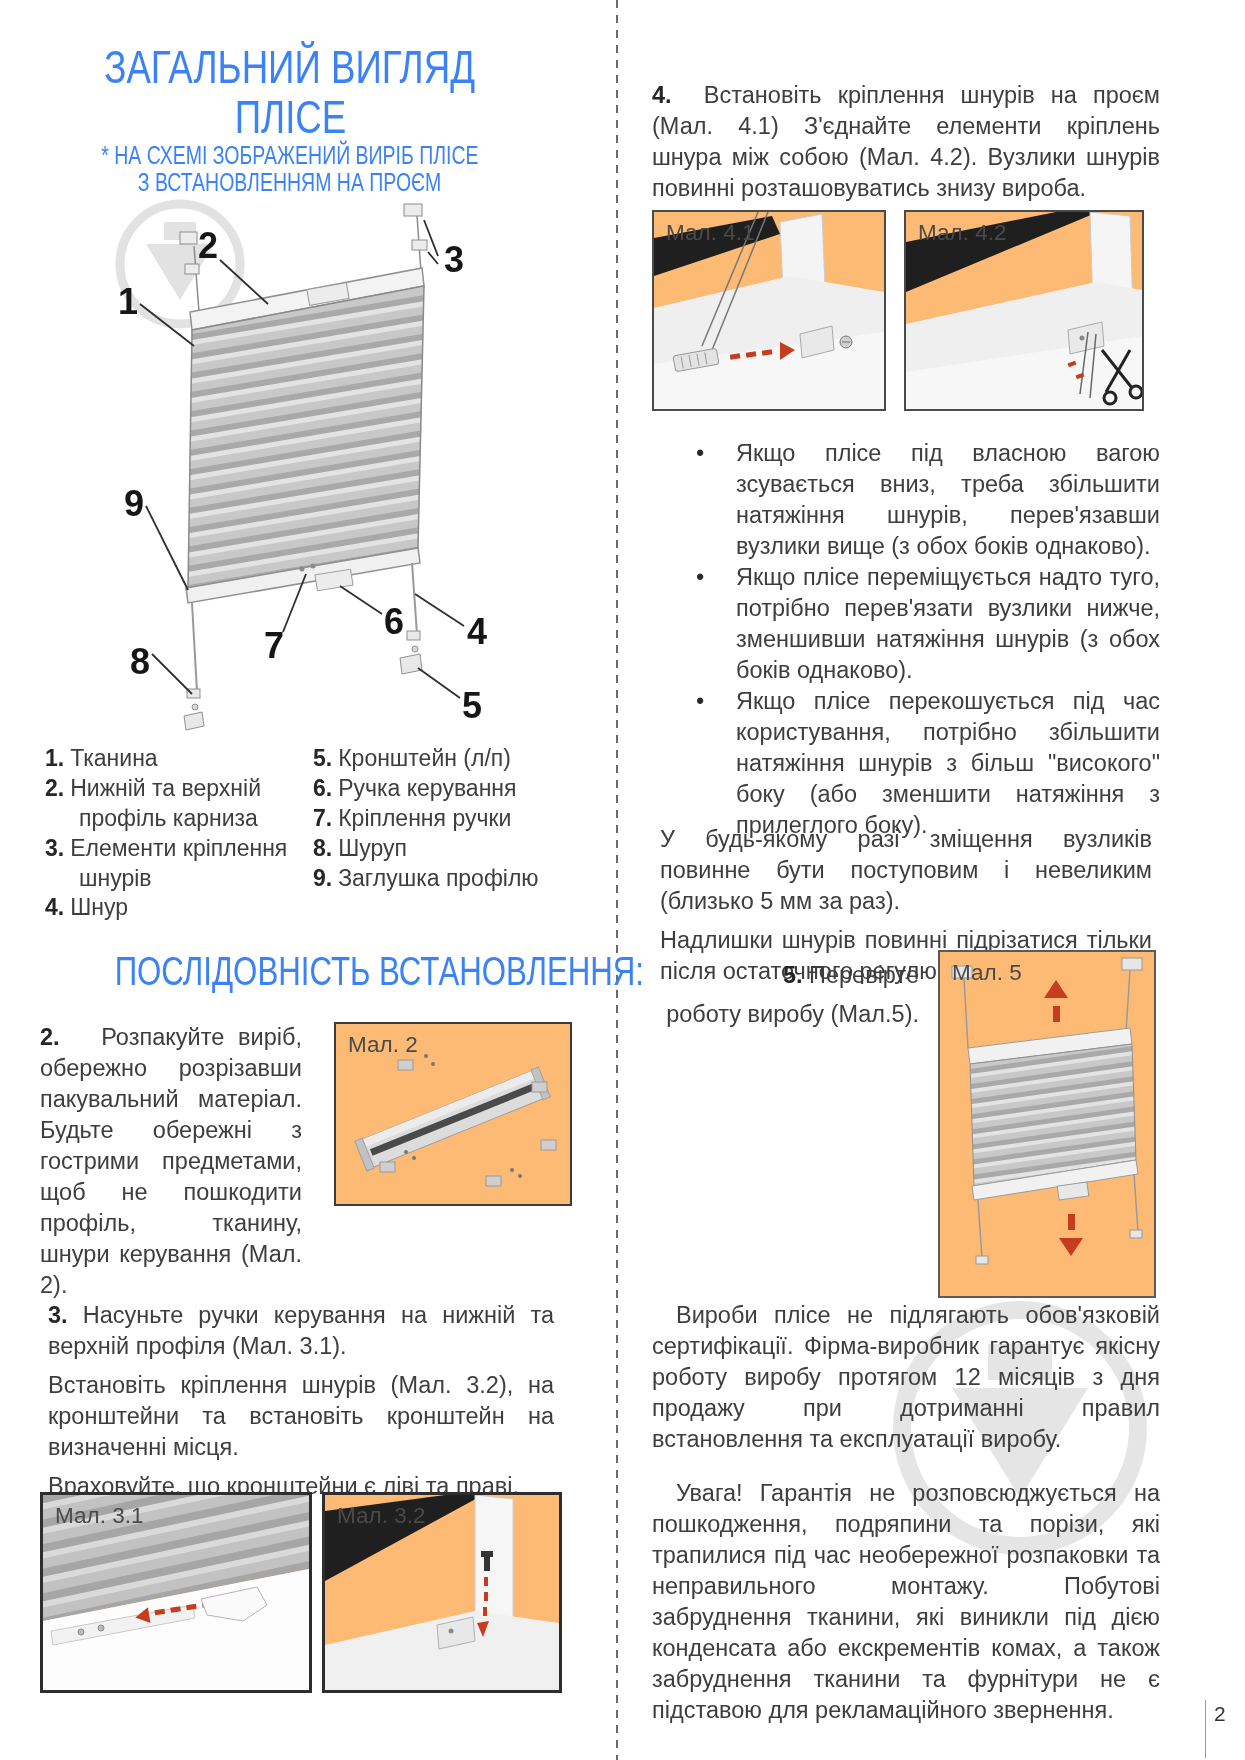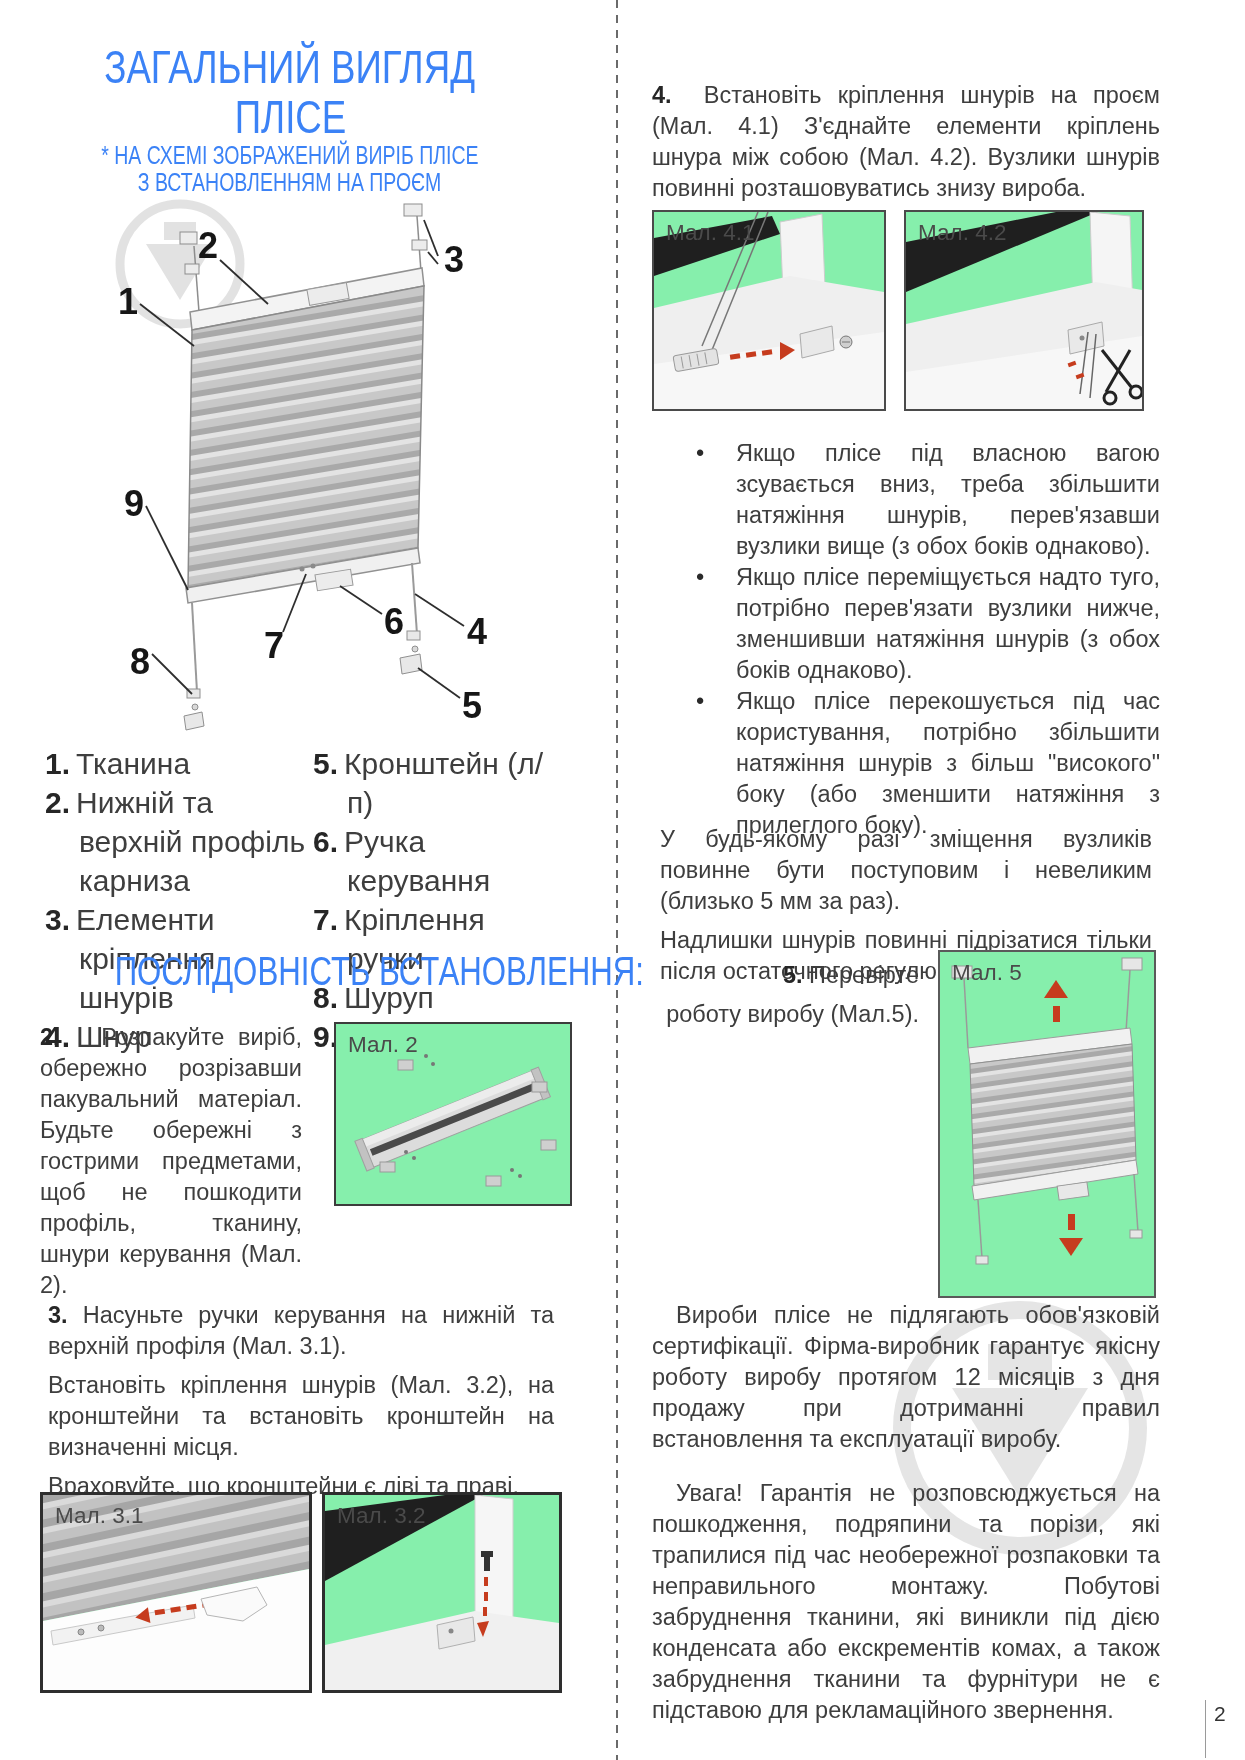--- a/index.html
+++ b/index.html
@@ -23,31 +23,31 @@
   #step2-text{left:40px;top:1022px;width:262px;}
   #step3-text{left:40px;top:1292px;width:522px;}
   #step4-text{left:652px;top:44px;width:508px;margin-top:36px;}
   #note-text{left:652px;top:816px;width:508px;}
   #step5-text{left:652px;top:952px;width:275px;text-align:right;}
   #warranty-p1{left:652px;top:1300px;width:508px;text-indent:24px;z-index:2;}
   #warranty-p2{left:652px;top:1478px;width:508px;text-indent:24px;z-index:2;}
   p.m0{margin:8px;}
   
   #legend{left:45px;top:744px;width:515px;display:flex;}
-  .legend-col{font-size:30px;line-height:1.3;color:#3e3e3e;}
+  .legend-col{font-size:23px;line-height:1.3;color:#3e3e3e;}
   .legend-col.c1{width:268px;}
   .legend-col.c2{width:247px;}
   .legend-item{padding-left:34px;text-indent:-34px;}
   .legend-item .num{font-weight:700;color:#262626;margin-right:6px;}
   
   #bullet-list{left:652px;top:438px;width:508px;}
   .bullet-row{position:relative;padding-left:84px;font-size:23.5px;line-height:1.32;text-align:justify;}
   .bullet-row .bmark{position:absolute;left:44px;top:0;font-size:23.5px;color:#2a2a2a;}
   
-  .figbox{background:#86efac;box-sizing:border-box;}
+  .figbox{background:#fdba74;box-sizing:border-box;}
   .figbox .figlabel{position:absolute;top:8px;left:12px;font-size:22.5px;color:#4a4a4a;z-index:3;}
   #fig2{left:322px;top:1022px;width:238px;height:184px;border:2px solid #3c3c3c;margin-left:12px;}
   #fig31{left:40px;top:1492px;width:272px;height:201px;border:3px solid #2e2e2e;}
   #fig32{left:322px;top:1492px;width:240px;height:201px;border:3px solid #2e2e2e;}
   #fig41{left:652px;top:210px;width:234px;height:201px;border:2px solid #4a4a4a;}
   #fig42{left:904px;top:210px;width:240px;height:201px;border:2px solid #4a4a4a;}
   #fig5{left:938px;top:950px;width:218px;height:348px;border:2px solid #5a5a5a;}
   .figbox svg{position:absolute;left:0;top:0;}
   
   #overview-diagram{left:40px;top:186px;width:520px;height:548px;}

